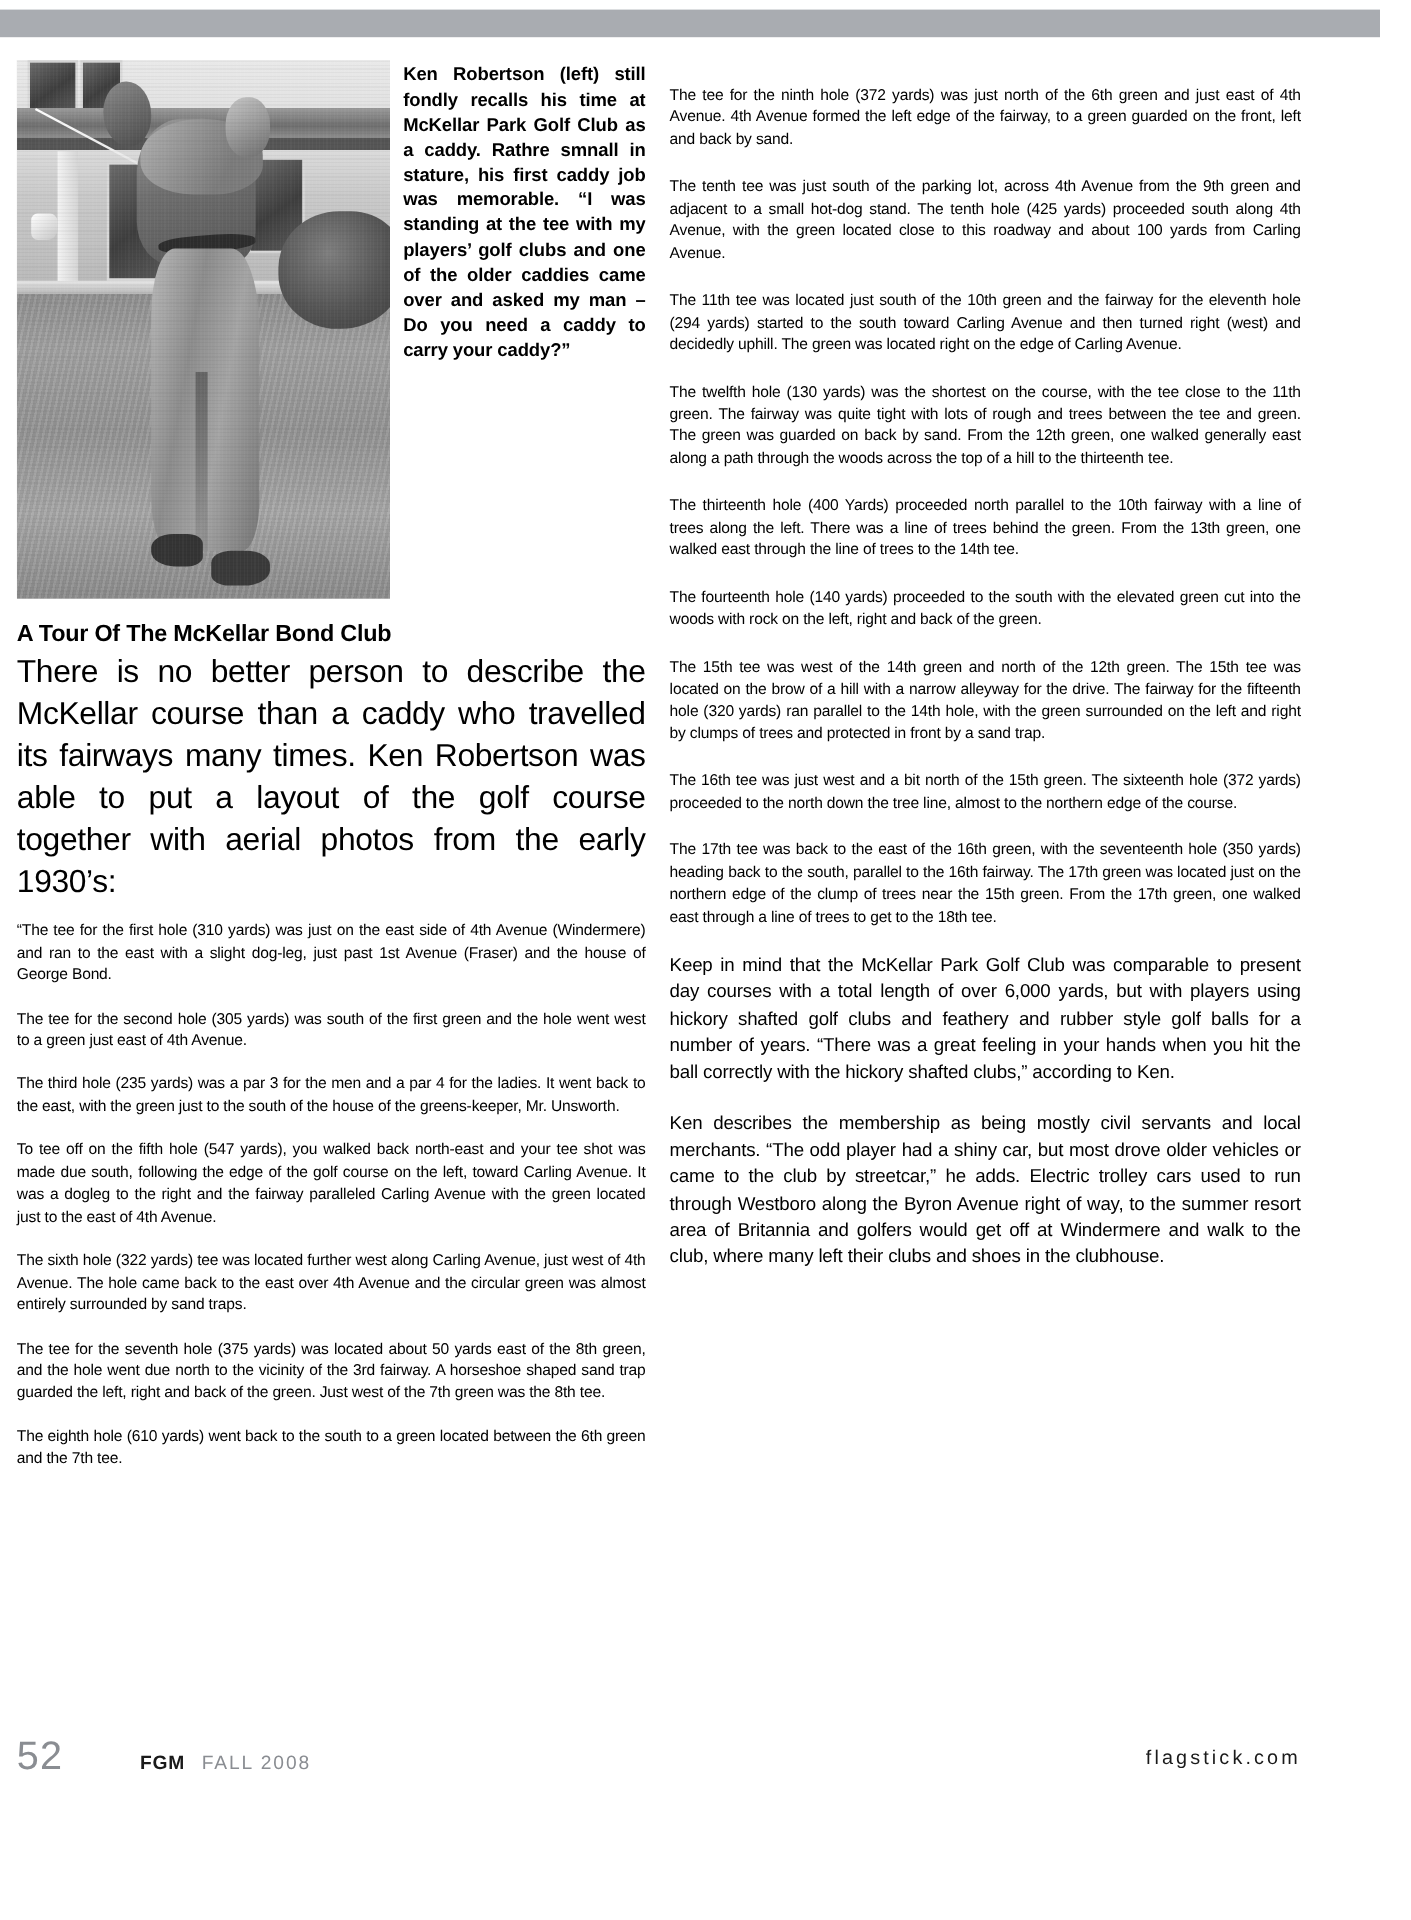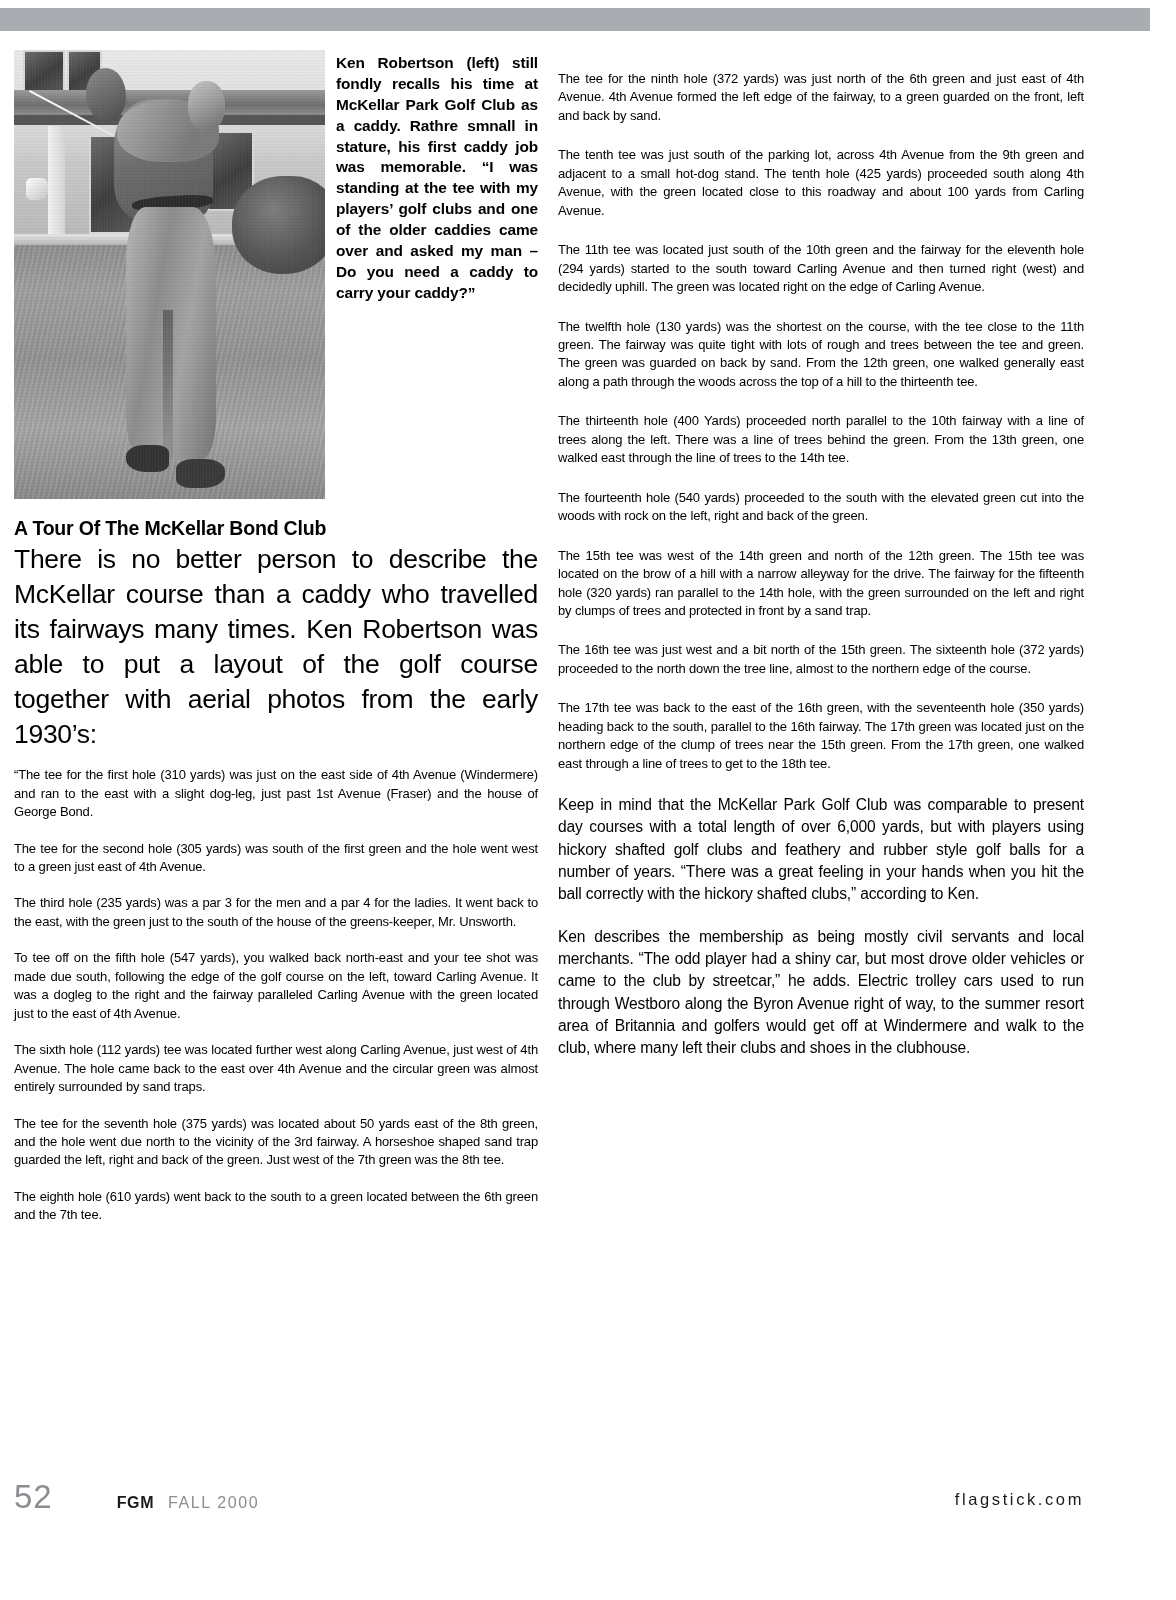--- a/index.html
+++ b/index.html
@@ -213,21 +213,21 @@
     margin: 0 0 18px 0;
     letter-spacing: -0.15px;
   }
   .col-right .quote-p { margin-bottom: 21px; }
   .col-right .plain-p { margin-bottom: 20px; }
 
   
   .footer {
     position: absolute;
     left: 0;
-    top: 1478px;
+    top: 1444px;
     width: 1176px;
     height: 52px;
   }
   .footer-left {
     position: absolute;
     left: 14px;
     top: 0;
     display: flex;
     align-items: baseline;
   }
@@ -298,40 +298,40 @@
       <div class="caption">Ken Robertson (left) still fondly recalls his time at McKellar Park Golf Club as a caddy.  Rathre smnall in stature, his first caddy job was memorable. “I was standing at the tee with my players’ golf clubs and one of the older caddies came over and asked my man – Do you need a caddy to carry your caddy?”</div>
     </div>
 
     <div class="section-head">A Tour Of The McKellar Bond Club</div>
     <div class="lede">There is no better person to describe the McKellar course than a caddy who travelled its fairways many times. Ken Robertson was able to put a layout of the golf course together with aerial photos from the early 1930’s:</div>
 
     <div class="quote-p">“The tee for the first hole (310 yards) was just on the east side of 4th Avenue (Windermere) and ran to the east with a slight dog-leg, just past 1st Avenue (Fraser) and the house of George Bond.</div>
     <div class="quote-p">The tee for the second hole (305 yards) was south of the first green and the hole went west to a green just east of 4th Avenue.</div>
     <div class="quote-p">The third hole (235 yards) was a par 3 for the men and a par 4 for the ladies. It went back to the east, with the green just to the south of the house of the greens-keeper, Mr. Unsworth.</div>
     <div class="quote-p">To tee off on the fifth hole (547 yards), you walked back north-east and your tee shot was made due south, following the edge of the golf course on the left, toward Carling Avenue. It was a dogleg to the right and the fairway paralleled Carling Avenue with the green located just to the east of 4th Avenue.</div>
-    <div class="quote-p">The sixth hole (112 yards) tee was located further west along Carling Avenue, just west of 4th Avenue. The hole came back to the east over 4th Avenue and the circular green was almost entirely surrounded by sand traps.</div>
+    <div class="quote-p">The sixth hole (322 yards) tee was located further west along Carling Avenue, just west of 4th Avenue. The hole came back to the east over 4th Avenue and the circular green was almost entirely surrounded by sand traps.</div>
     <div class="quote-p">The tee for the seventh hole (375 yards) was located about 50 yards east of the 8th green, and the hole went due north to the vicinity of the 3rd fairway. A horseshoe shaped sand trap guarded the left, right and back of the green. Just west of the 7th green was the 8th tee.</div>
     <div class="quote-p">The eighth hole (610 yards) went back to the south to a green located between the 6th green and the 7th tee.</div>
   </div>
 
   <div class="col-right">
     <div class="quote-p">The tee for the ninth hole (372 yards) was just north of the 6th green and just east of 4th Avenue. 4th Avenue formed the left edge of the fairway, to a green guarded on the front, left and back by sand.</div>
     <div class="quote-p">The tenth tee was just south of the parking lot, across 4th Avenue from the 9th green and adjacent to a small hot-dog stand.  The tenth hole (425 yards) proceeded south along 4th Avenue, with the green located close to this roadway and about 100 yards from Carling Avenue.</div>
     <div class="quote-p">The 11th tee was located just south of the 10th green and the fairway for the eleventh hole (294 yards) started to the south toward Carling Avenue and then turned right (west) and decidedly uphill.  The green was located right on the edge of Carling Avenue.</div>
     <div class="quote-p">The twelfth hole (130 yards) was the shortest on the course, with the tee close to the 11th green. The fairway was quite tight with lots of rough and trees between the tee and green. The green was guarded on back by sand. From the 12th green, one walked generally east along a path through the woods across the top of a hill to the thirteenth tee.</div>
     <div class="quote-p">The thirteenth hole (400 Yards) proceeded north parallel to the 10th fairway with a line of trees along the left.  There was a line of trees behind the green. From the 13th green, one walked east through the line of trees to the 14th tee.</div>
-    <div class="quote-p">The fourteenth hole (540 yards) proceeded to the south with the elevated green cut into the woods with rock on the left, right and back of the green.</div>
+    <div class="quote-p">The fourteenth hole (140 yards) proceeded to the south with the elevated green cut into the woods with rock on the left, right and back of the green.</div>
     <div class="quote-p">The 15th tee was west of the 14th green and north of the 12th green. The 15th tee was located on the brow of a hill with a narrow alleyway for the drive. The fairway for the fifteenth hole (320 yards) ran parallel to the 14th hole, with the green surrounded on the left and right by clumps of trees and protected in front by a sand trap.</div>
     <div class="quote-p">The 16th tee was just west and a bit north of the 15th green. The sixteenth hole (372 yards) proceeded to the north down the tree line, almost to the northern edge of the course.</div>
     <div class="quote-p">The 17th tee was back to the east of the 16th green, with the seventeenth hole (350 yards) heading back to the south, parallel to the 16th fairway. The 17th green was located just on the northern edge of the clump of trees near the 15th green. From the 17th green, one walked east through a line of trees to get to the 18th tee.</div>
     <div class="plain-p">Keep in mind that the McKellar Park Golf Club was comparable to present day courses with a total length of over 6,000 yards, but with players using hickory shafted golf clubs and feathery and rubber style golf balls for a number of years. “There was a great feeling in your hands when you hit the ball correctly with the hickory shafted clubs,” according to Ken.</div>
     <div class="plain-p">Ken describes the membership as being mostly civil servants and local merchants. “The odd player had a shiny car, but most drove older vehicles or came to the club by streetcar,” he adds. Electric trolley cars used to run through Westboro along the Byron Avenue right of way, to the summer resort area of Britannia and golfers would get off at Windermere and walk to the club, where many left their clubs and shoes in the clubhouse.</div>
   </div>
 </div>
 
 <div class="footer">
   <div class="footer-left">
     <span class="pg-num">52</span>
     <span class="fgm">FGM</span>
-    <span class="issue">FALL 2000</span>
+    <span class="issue">FALL 2008</span>
   </div>
   <div class="footer-right">flagstick.com</div>
 </div>
 
 </body></html>

